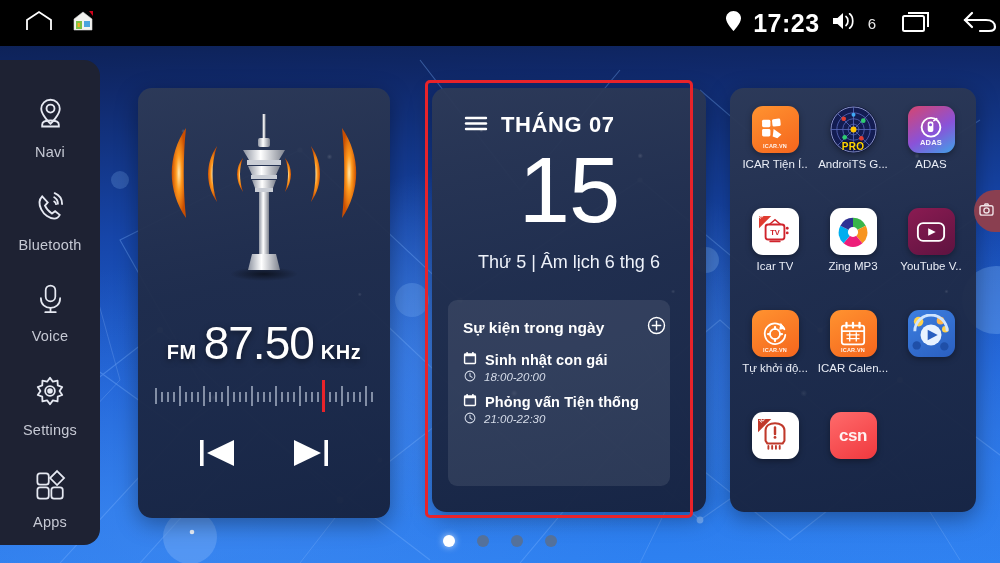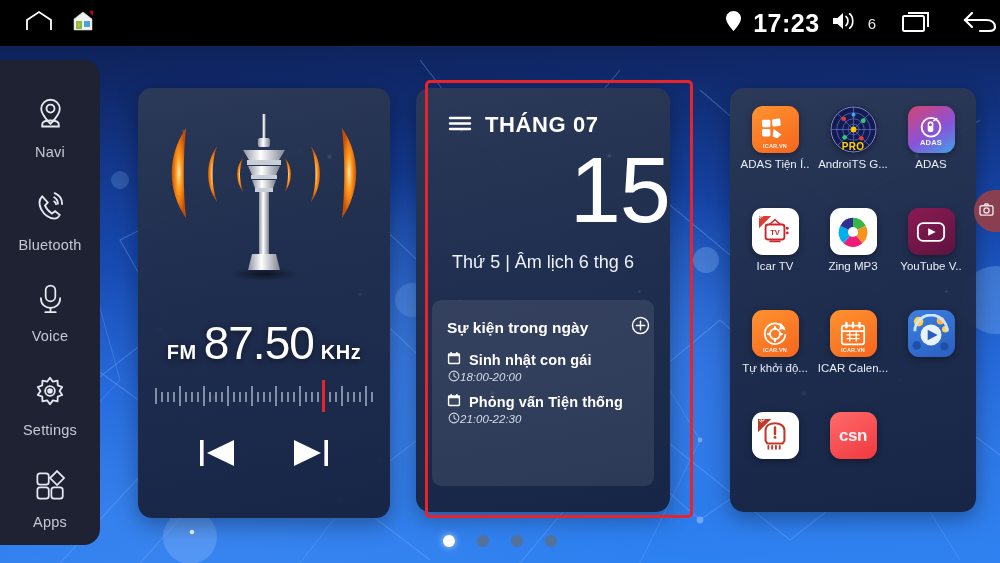--- a/index.html
+++ b/index.html
@@ -89,50 +89,50 @@
     position:absolute; left:0; top:345px; width:100%;
     display:flex; justify-content:space-around; padding:0 34px;
   }
   .fm-btn { cursor:pointer; }
 
   
   #cal-sel {
     position:absolute; left:425px; top:80px; width:268px; height:438px;
     border:3px solid #e8232a; border-radius:5px; z-index:25; pointer-events:none;
   }
-  #cal-card { left:416px; top:88px; width:254px; height:424px; }
+  #cal-card { left:432px; top:88px; width:274px; height:424px; }
   #cal-inner { position:relative; z-index:2; width:100%; height:100%; }
   #cal-head {
     display:flex; align-items:center; gap:13px;
     padding:24px 0 0 32px;
   }
   #cal-month { color:#fff; font-size:22px; font-weight:700; letter-spacing:.6px; }
   #cal-day {
-    text-align:right; color:#fff; font-size:92px; font-weight:300;
+    text-align:center; color:#fff; font-size:92px; font-weight:300;
     line-height:1; margin-top:6px; letter-spacing:-1px;
   }
   #cal-sub {
     text-align:center; color:#eef2fa; font-size:18px; margin-top:16px; font-weight:400;
   }
   #cal-events {
     position:absolute; left:16px; top:212px; width:222px; height:186px;
     background:rgba(255,255,255,.09); border-radius:9px;
     padding:16px 4px 0 15px;
   }
   #ev-head {
     display:flex; align-items:center; justify-content:space-between;
     color:#fff; font-size:15.5px; font-weight:600; margin-bottom:12px;
   }
   .ev-row { margin-bottom:9px; }
   .ev-title {
     display:flex; align-items:center; gap:8px;
     color:#fff; font-size:14.5px; font-weight:700; letter-spacing:.1px;
   }
   .ev-time {
-    display:flex; align-items:center; gap:0;
+    display:flex; align-items:center; gap:8px;
     color:#d4dbe8; font-size:11.5px; font-style:italic; margin-top:2px; padding-left:1px;
   }
 
   
   #apps-card { left:730px; top:88px; width:246px; height:424px; }
   #apps-grid {
     position:relative; z-index:2;
     display:grid; grid-template-columns:repeat(3,1fr);
     grid-template-rows:repeat(4,1fr);
     width:100%; height:100%; padding:10px 6px 6px 6px;
@@ -533,21 +533,21 @@
       <div class="app-cell">
         <div class="app-icon" style="background:linear-gradient(150deg,#ff9330,#f5651d);">
           <svg width="28" height="24" viewBox="0 0 30 26" fill="#ffffff">
             <rect x="1" y="2" width="9" height="8" rx="1.6"></rect>
             <rect x="12" y="1" width="9" height="8" rx="1.6" transform="rotate(-6 16 5)"></rect>
             <rect x="1" y="12" width="9" height="8" rx="1.6"></rect>
             <path d="M13.5 12 L22 18 L17.5 22 L12.5 20 Z"></path>
           </svg>
           <span class="brandtag">ICAR.VN</span>
         </div>
-        <span class="app-label">ADAS Tiện Í..</span>
+        <span class="app-label">ICAR Tiện Í..</span>
       </div>
 
       <div class="app-cell">
         <div class="app-icon" style="background:#0e1540;border-radius:50%;">
           <svg width="47" height="47" viewBox="0 0 48 48">
             <circle cx="24" cy="24" r="23" fill="#131c52" stroke="#8a93c8" stroke-width="1"></circle>
             <g stroke="#5b6bbf" stroke-width=".8" fill="none">
               <circle cx="24" cy="24" r="17"></circle>
                 <circle cx="24" cy="24" r="11"></circle>
                 <circle cx="24" cy="24" r="5.5"></circle>

